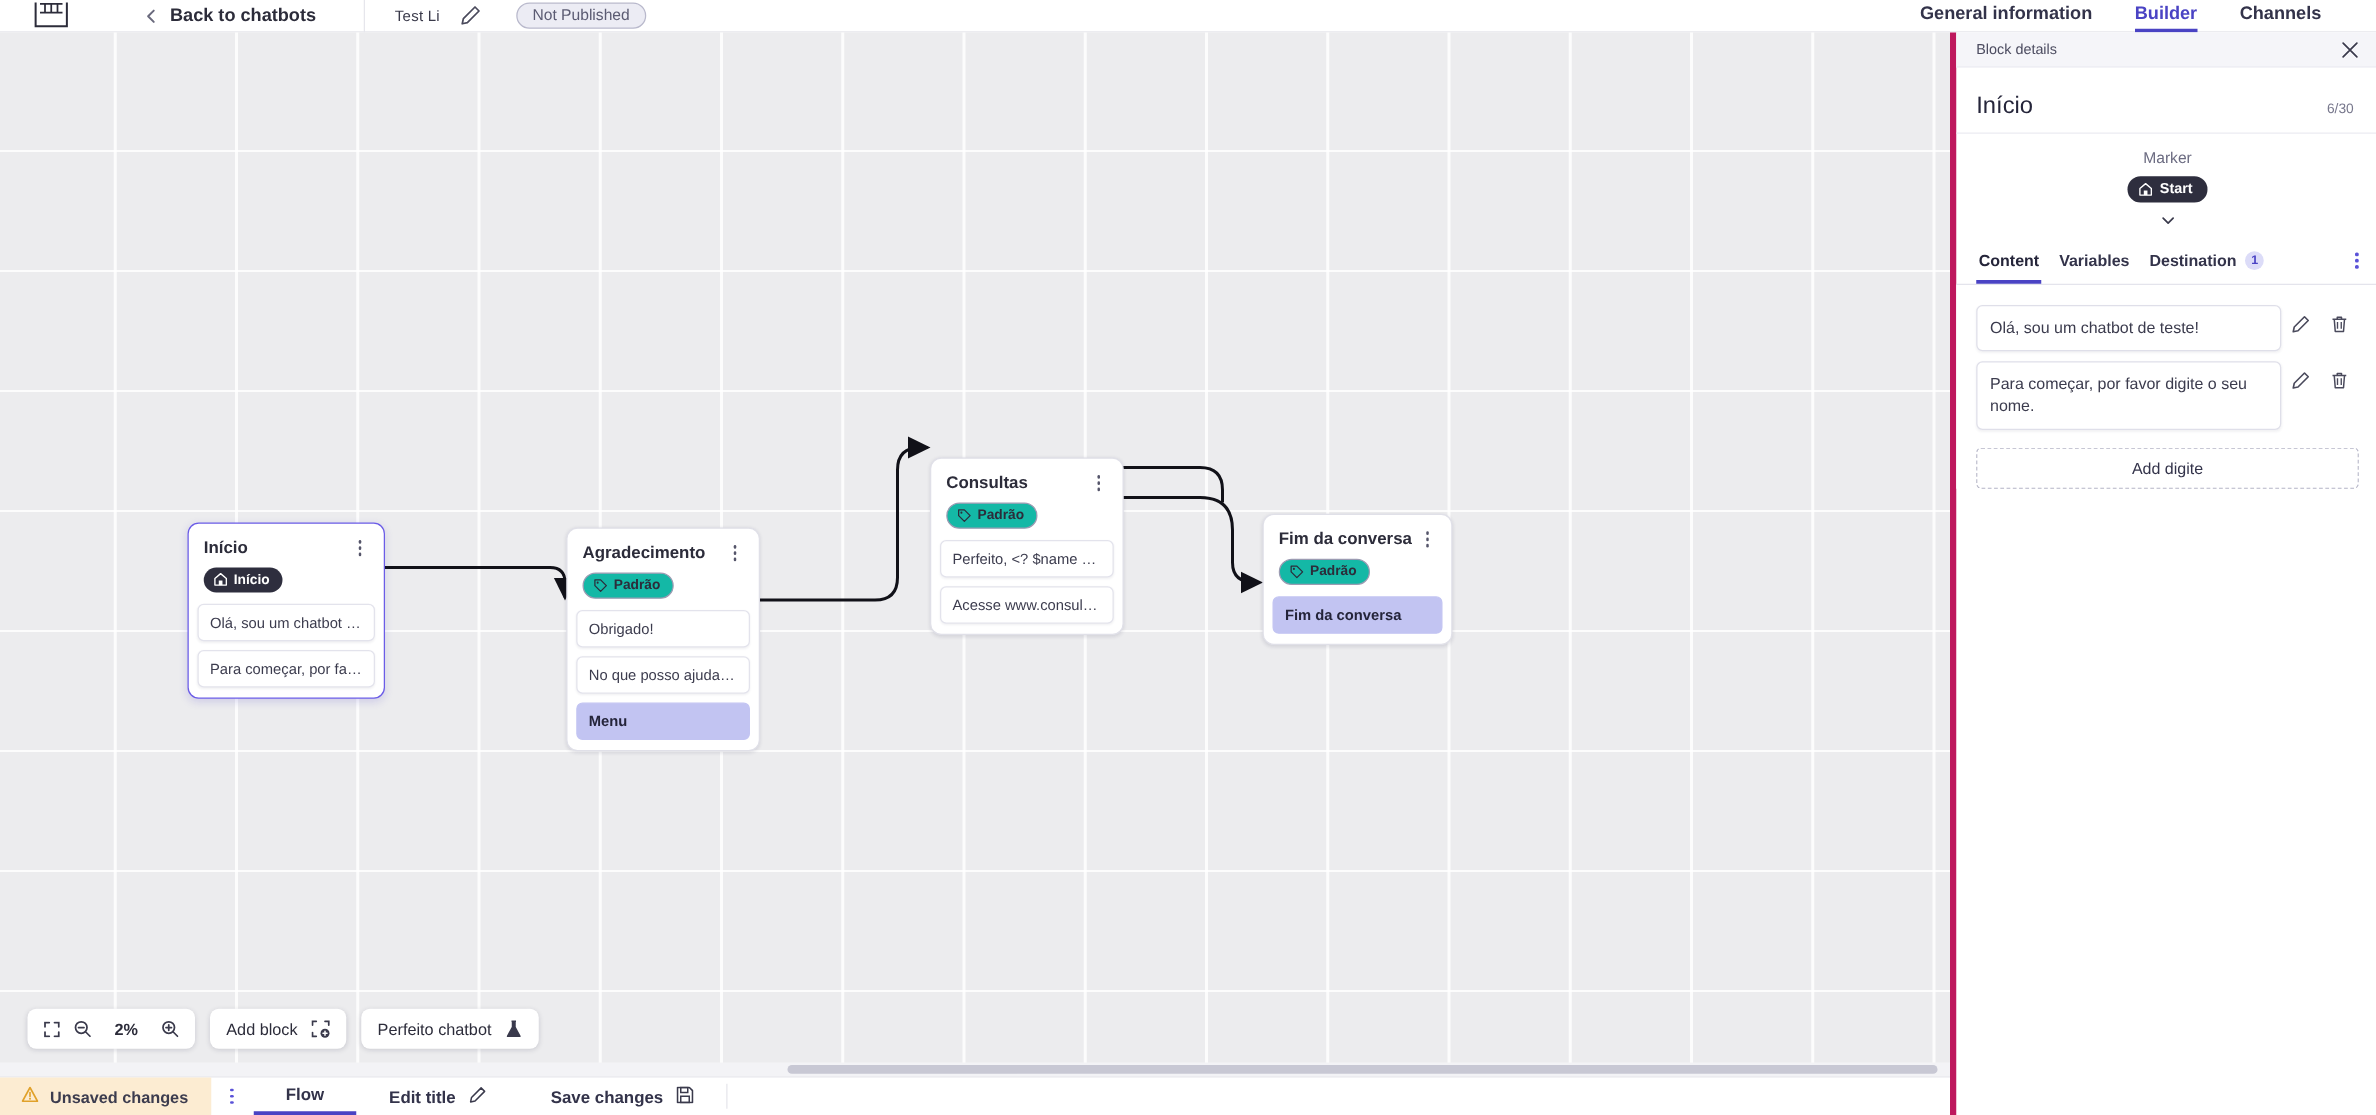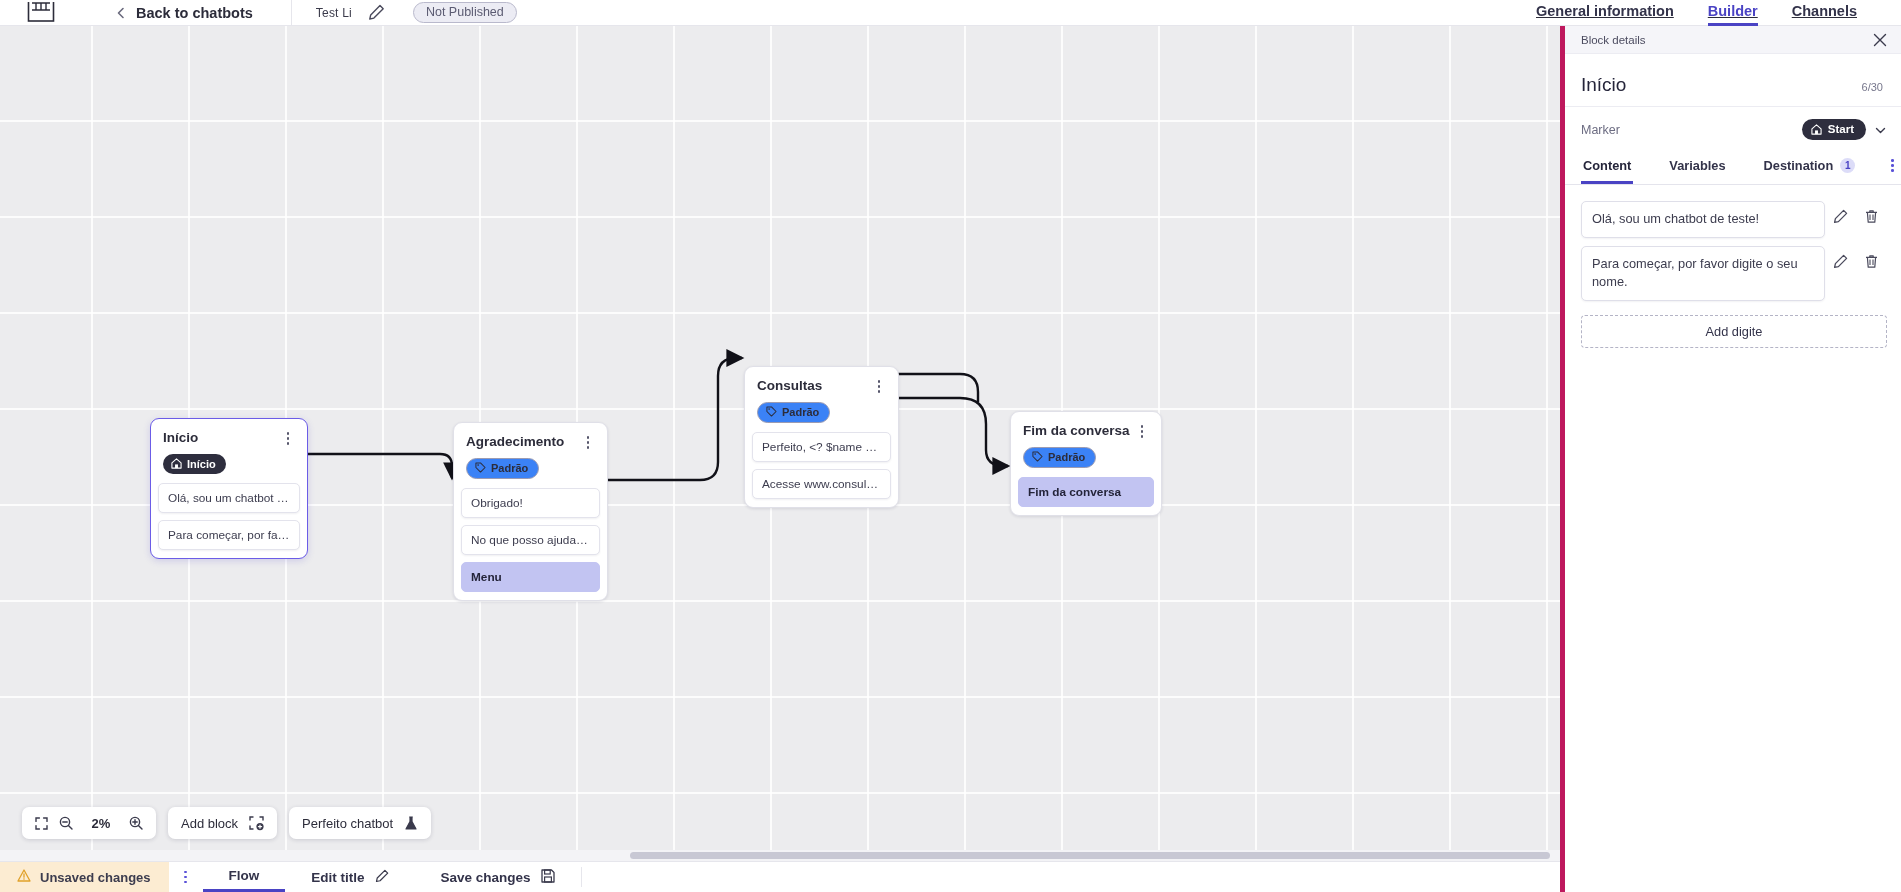--- a/index.html
+++ b/index.html
@@ -28,21 +28,21 @@
   }
   .back-label { margin-left: 8px; font-size: 14.5px; font-weight: 700; color: #2c2c3a; }
   .top-divider { margin-left: 38px; width: 1px; height: 26px; background: #e6e6ec; }
   .bot-title { margin-left: 24px; font-size: 12px; color: #3a3a4a; letter-spacing: .2px; }
   .edit-pencil { margin-left: 16px; width: 17px; height: 17px; color: #4a4a5c; }
   .notpub {
     margin-left: 28px; padding: 2px 12px 3px; border-radius: 11px;
     border: 1px solid #b9b9cc; background: #ececf4; color: #5b5b72;
     font-size: 12.5px; white-space: nowrap;
   }
-  .top-tabs { margin-left: auto; display: flex; align-items: flex-end; height: 26px; padding-right: 44px; gap: 34px; text-decoration: underline; }
+  .top-tabs { margin-left: auto; display: flex; align-items: flex-end; height: 26px; padding-right: 44px; gap: 34px; }
   .top-tab {
     font-size: 14.5px; font-weight: 700; color: #33334a; padding-bottom: 4px;
     border-bottom: 3px solid transparent; line-height: 1;
   }
   .top-tab.active { color: #4a43c4; border-bottom-color: #4a43c4; }
 
   
   .canvas {
     position: absolute; left: 0; top: 26px; width: 1560px; height: 835px;
     background-color: #ececee;
@@ -66,22 +66,22 @@
   .node-title { font-size: 13.5px; font-weight: 600; color: #2c2c3a; flex: 1; line-height: 1.2; }
   .kebab { width: 14px; display: flex; flex-direction: column; align-items: center; gap: 2.5px; padding-top: 2px; cursor: pointer; }
   .kebab i { width: 2.6px; height: 2.6px; border-radius: 50%; background: #55556a; display: block; }
   .node-badges { padding: 8px 12px 9px; }
   .badge-start {
     display: inline-flex; align-items: center; gap: 5px;
     background: #2e2e3e; color: #ffffff; border-radius: 12px;
     padding: 3.5px 10px 4px 8px; font-size: 11px; font-weight: 700;
   }
   .badge-default {
-    display: inline-flex; align-items: flex-start; gap: 5px;
-    background: #3b82f6; color: #2c2c3a; border: 1px solid #9b9bb2; border-radius: 12px;
+    display: inline-flex; align-items: center; gap: 5px;
+    background: #14b8a6; color: #2c2c3a; border: 1px solid #9b9bb2; border-radius: 12px;
     padding: 3px 10px 3.5px 8px; font-size: 11px; font-weight: 600;
   }
   .node-items { padding: 0 7px; display: flex; flex-direction: column; gap: 7px; }
   .node-item {
     background: #ffffff; border: 1px solid #e3e3ec; border-radius: 5px;
     font-size: 11.8px; color: #3c3c4e; padding: 7px 9px;
     white-space: nowrap; overflow: hidden; text-overflow: ellipsis;
     box-shadow: 0 1px 2px rgba(40,40,70,.07);
   }
   .node-item.accent {
@@ -132,28 +132,28 @@
     padding: 0 14px 0 16px; border-bottom: 1px solid #ececf2;
   }
   .panel-head-title { font-size: 11.5px; color: #4c4c60; flex: 1; }
   .close-x { width: 14px; height: 14px; color: #3a3a4c; cursor: pointer; }
   .panel-title-row {
     display: flex; align-items: baseline; padding: 20px 18px 10px 16px;
     border-bottom: 1px solid #ececf2; margin: 0 0 0 0;
   }
   .panel-title { font-size: 19px; font-weight: 400; color: #25253a; flex: 1; }
   .char-count { font-size: 11px; color: #77778c; }
-  .marker-row { display: flex; align-items: center; padding: 12px 14px 12px 16px; gap: 8px; }
+  .marker-row { display: flex; align-items: center; padding: 12px 14px 12px 16px; gap: 8px; flex-direction: column; }
   .marker-label { font-size: 12.5px; color: #6c6c82; flex: 1; }
   .marker-pill {
     display: inline-flex; align-items: center; gap: 6px; background: #2e2e3e; color: #fff;
     border-radius: 13px; padding: 4px 12px 5px 9px; font-size: 11.5px; font-weight: 700; cursor: pointer;
   }
   .chev { width: 13px; height: 13px; color: #3a3a4c; cursor: pointer; }
-  .ptabs { display: flex; align-items: flex-end; padding: 0 14px 0 16px; border-bottom: 1px solid #e4e4ec; gap: 34px; text-align: center; }
+  .ptabs { display: flex; align-items: flex-end; padding: 0 14px 0 16px; border-bottom: 1px solid #e4e4ec; gap: 12px; text-align: center; }
   .ptab {
     font-size: 12.8px; font-weight: 700; color: #33334a; padding: 6px 2px 8px;
     border-bottom: 3px solid transparent; display: flex; align-items: center; gap: 7px; cursor: pointer;
   }
   .ptab.active { color: #25253a; border-bottom-color: #4a43c4; }
   .ptab .cnt {
     display: inline-flex; align-items: center; justify-content: center;
     width: 15px; height: 15px; border-radius: 50%; background: #dcdcf8; color: #4a43c4;
     font-size: 10px; font-weight: 700;
   }

